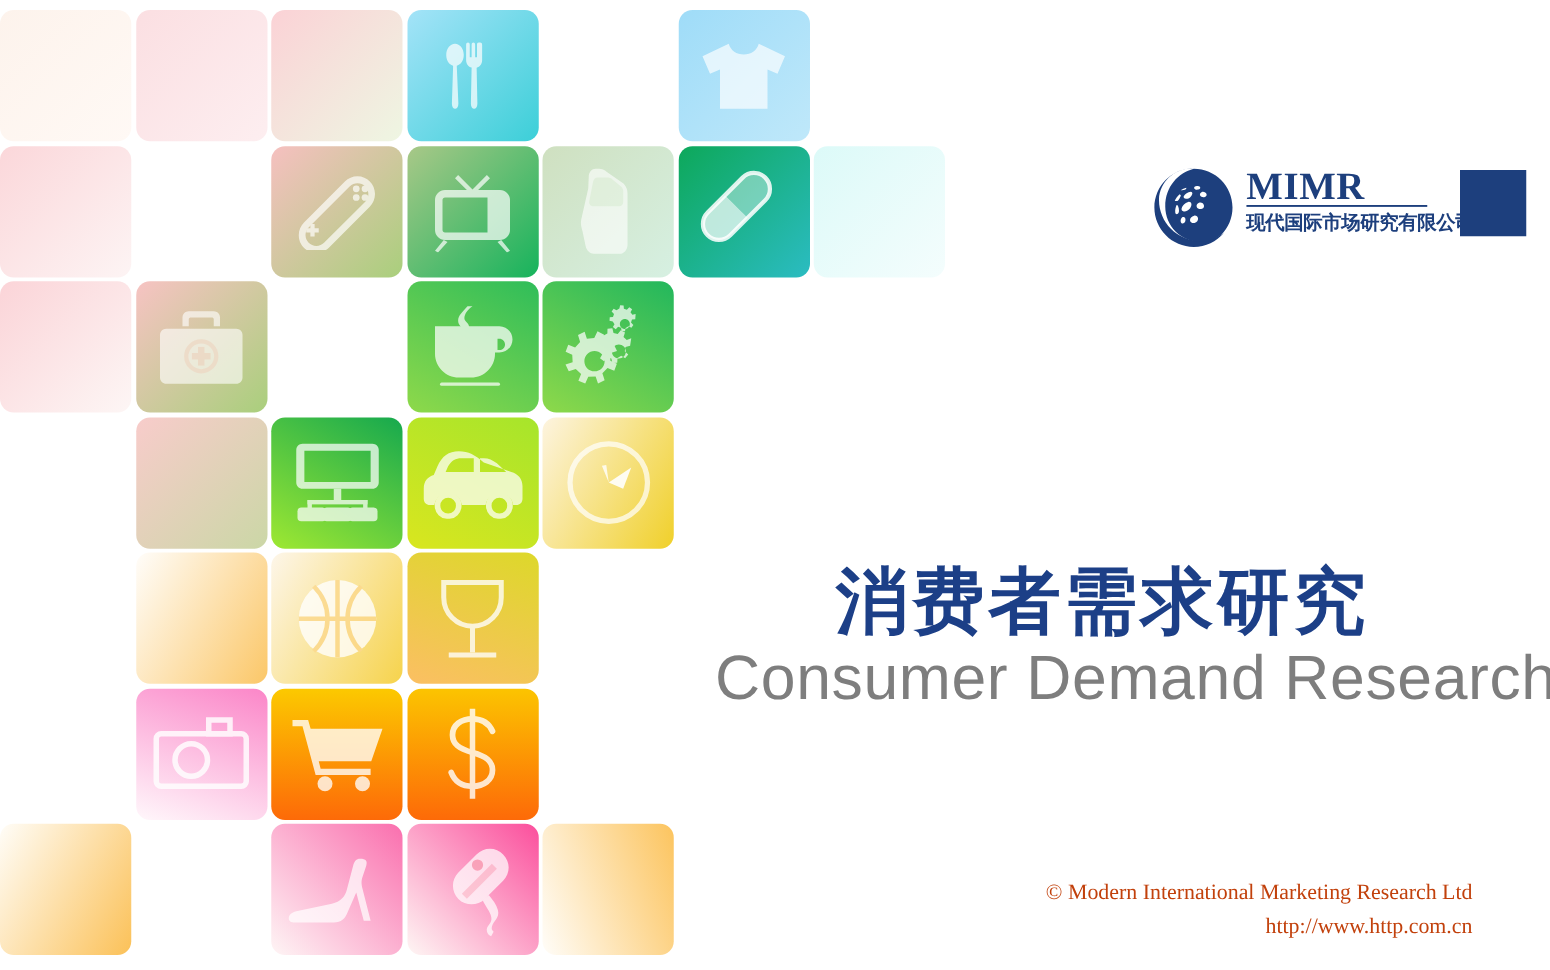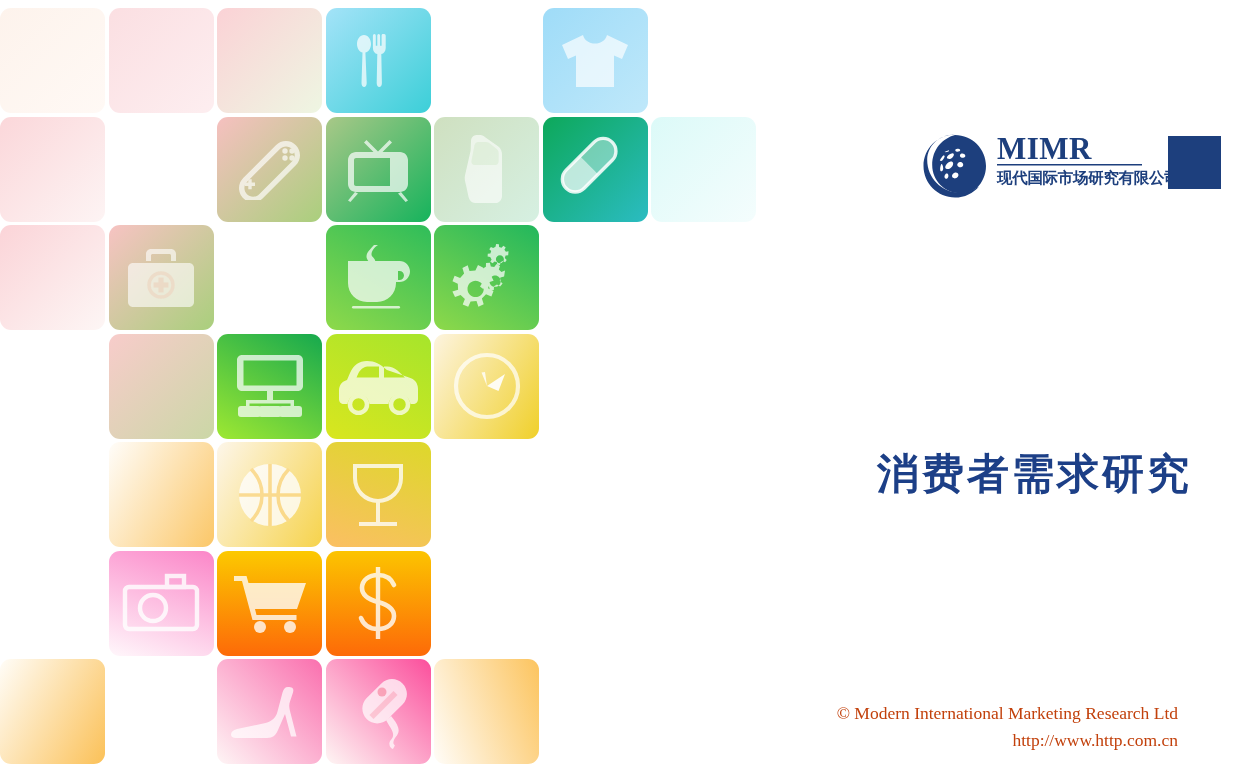--- a/index.html
+++ b/index.html
@@ -26,22 +26,22 @@
     font-family:"Liberation Sans",sans-serif;
     font-size:15.5px;font-weight:bold;color:#1d3f7d;letter-spacing:-0.3px;
     white-space:nowrap;
   }
   #logo-block{position:absolute;left:247px;top:6px;width:53px;height:53px;background:#1d3f7d;}
 
   
   #title-zone{position:absolute;right:48px;top:452px;width:620px;text-align:right;}
   #title-cn{
     font-family:"Liberation Sans",sans-serif;
-    font-size:42px;font-weight:bold;color:#1c3f87;
-    letter-spacing:3px;line-height:1.04;white-space:nowrap;
+    font-size:58px;font-weight:bold;color:#1c3f87;
+    letter-spacing:3px;line-height:1.04;white-space:nowrap;text-align:center;
   }
   #title-en{
     font-family:"Liberation Sans",sans-serif;
     font-size:50px;font-weight:normal;color:#7e7e7e;
     letter-spacing:0.5px;line-height:1.15;margin-top:2px;white-space:nowrap;
   }
 
   
   #footer{
     position:absolute;right:62px;bottom:22px;text-align:right;
@@ -371,20 +371,21 @@
       </svg>
     </div>
 
     <div id="logo-cn">现代国际市场研究有限公司</div>
 
     <div id="logo-block"></div>
   </div>
 
   <div id="title-zone">
     <div id="title-cn">消费者需求研究</div>
+    <div id="title-en">Consumer Demand Research</div>
   </div>
 
   <div id="footer">
     <div>© Modern International Marketing Research Ltd</div>
     <div>http://www.http.com.cn</div>
   </div>
 
 </div>
 
 </body></html>

